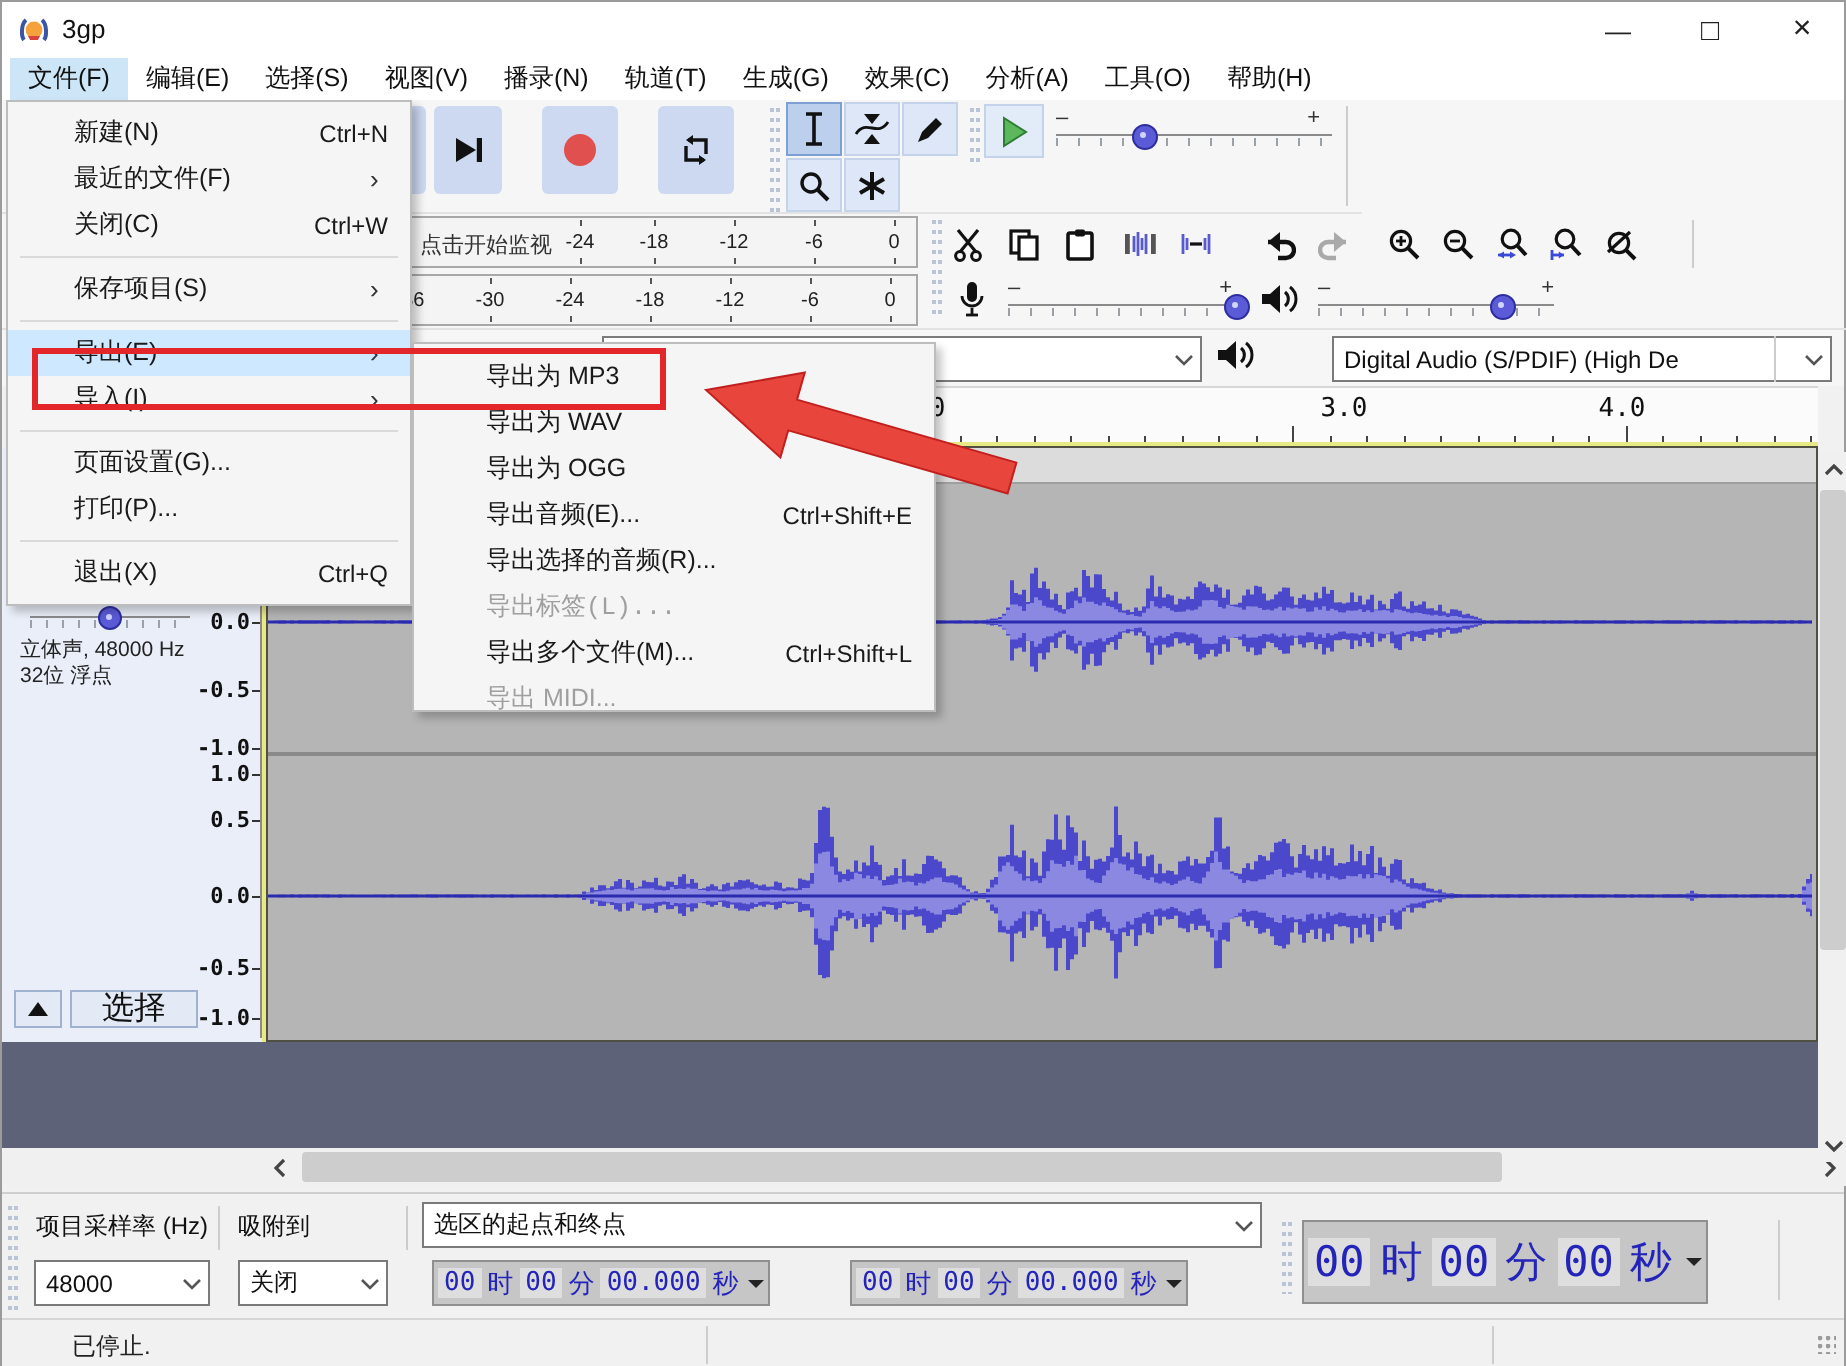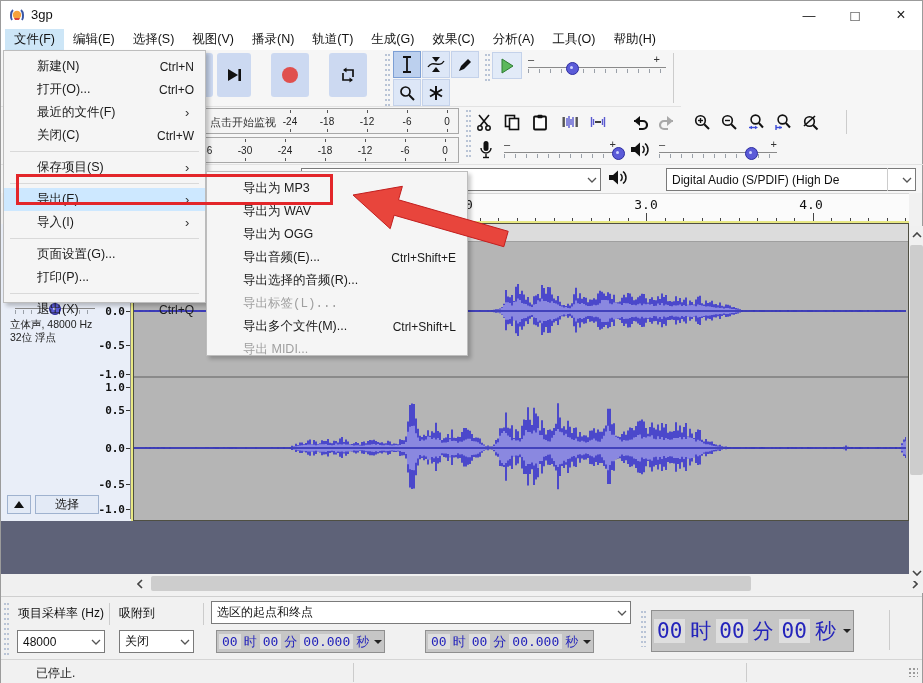--- a/index.html
+++ b/index.html
@@ -42,21 +42,21 @@
   #timeline{left:130px;top:192px;width:778px;height:30px;background:#fbfbfb;border-top:1px solid #d7d7d7;
             border-bottom:1px solid #7a7a7a;}
   .tl-num{position:absolute;top:3px;transform:translateX(-50%);font-family:"DejaVu Sans Mono",monospace;
           font-size:13px;color:#111;}
   .tl-tick{position:absolute;bottom:0;width:1px;background:#444;}
   
   #main-bg{left:0;top:223px;width:908px;height:297px;background:#e9eef8;}
   #panel{left:2px;top:225px;width:98px;height:293px;background:#e9eef8;}
   .info{font-size:10.5px;color:#222;}
   .pbtn{background:#e3eaf6;border:1px solid #9fb2cf;display:flex;align-items:center;justify-content:center;
-        font-size:12px;color:#111;}
+        font-size:16px;color:#111;}
   #vruler{left:100px;top:225px;width:30px;height:293px;background:#e9eef8;border-right:1px solid #8b8b8b;}
   .rlabel{position:absolute;right:5px;transform:translateY(-50%);font-family:"DejaVu Sans Mono",monospace;
           font-size:11px;font-weight:bold;color:#111;}
   .rtick{position:absolute;right:0;width:4px;height:1px;background:#333;}
   #wavewrap{left:130px;top:220px;width:778px;height:300px;background:#e8e884;padding:2px;}
   #waveinner{position:relative;width:100%;height:100%;border:1px solid #4f4f42;background:#b5b5b5;overflow:hidden;}
   #clipstrip{position:absolute;left:0;top:0;right:0;height:17px;background:#dcdcdc;border-bottom:1px solid #9f9f9f;}
   #chansep{position:absolute;left:0;right:0;top:152px;height:2px;background:#8a8a8a;}
   #darkarea{left:0;top:520px;width:908px;height:53px;background:#5e6278;}
   
@@ -389,21 +389,21 @@
           <svg width="10" height="6" viewBox="0 0 10 6">
             <polyline points="1,1 5,5 9,1" fill="none" stroke="#555" stroke-width="1.3"></polyline>
           </svg>
         </span>
     </div>
     <div class="abs vline" style="left:886px;top:118px;height:23px"></div>
   </div>
 
   <div id="timeline" class="abs">
       <span class="tl-num" style="left: 330px;">2.0</span>
-      <span class="tl-num" style="left: 515px;">3.0</span>
+      <span class="tl-num" style="left: 541px;">3.0</span>
       <span class="tl-num" style="left: 680px;">4.0</span>
       <span class="tl-tick" style="left: 15.5px; height: 4px;"></span>
       <span class="tl-tick" style="left: 34px; height: 4px;"></span>
       <span class="tl-tick" style="left: 52.5px; height: 4px;"></span>
       <span class="tl-tick" style="left: 71px; height: 4px;"></span>
       <span class="tl-tick" style="left: 89.5px; height: 4px;"></span>
       <span class="tl-tick" style="left: 108px; height: 4px;"></span>
       <span class="tl-tick" style="left: 126.5px; height: 4px;"></span>
       <span class="tl-tick" style="left: 145px; height: 4px;"></span>
       <span class="tl-tick" style="left: 163.5px; height: 4px;"></span>
@@ -592,24 +592,20 @@
          background:radial-gradient(circle at 1px 1px,#9a9a9a 1px,transparent 1.4px);
          background-size:4px 4px"></div>
   </div>
 
   <div id="file-menu" class="abs menupanel" style="left:2px;top:49px;width:203px;height:253px;padding-top:4px">
       <div class="menu-row">
         <span class="mlab">新建(N)</span>
         <span class="macc">Ctrl+N</span>
       </div>
       <div class="menu-row">
-        <span class="mlab">打开(O)...</span>
-        <span class="macc">Ctrl+O</span>
-      </div>
-      <div class="menu-row">
         <span class="mlab">最近的文件(F)</span>
         <span class="marr">›</span>
       </div>
       <div class="menu-row">
         <span class="mlab">关闭(C)</span>
         <span class="macc">Ctrl+W</span>
       </div>
       <div class="menu-sep"></div>
       <div class="menu-row">
         <span class="mlab">保存项目(S)</span>

